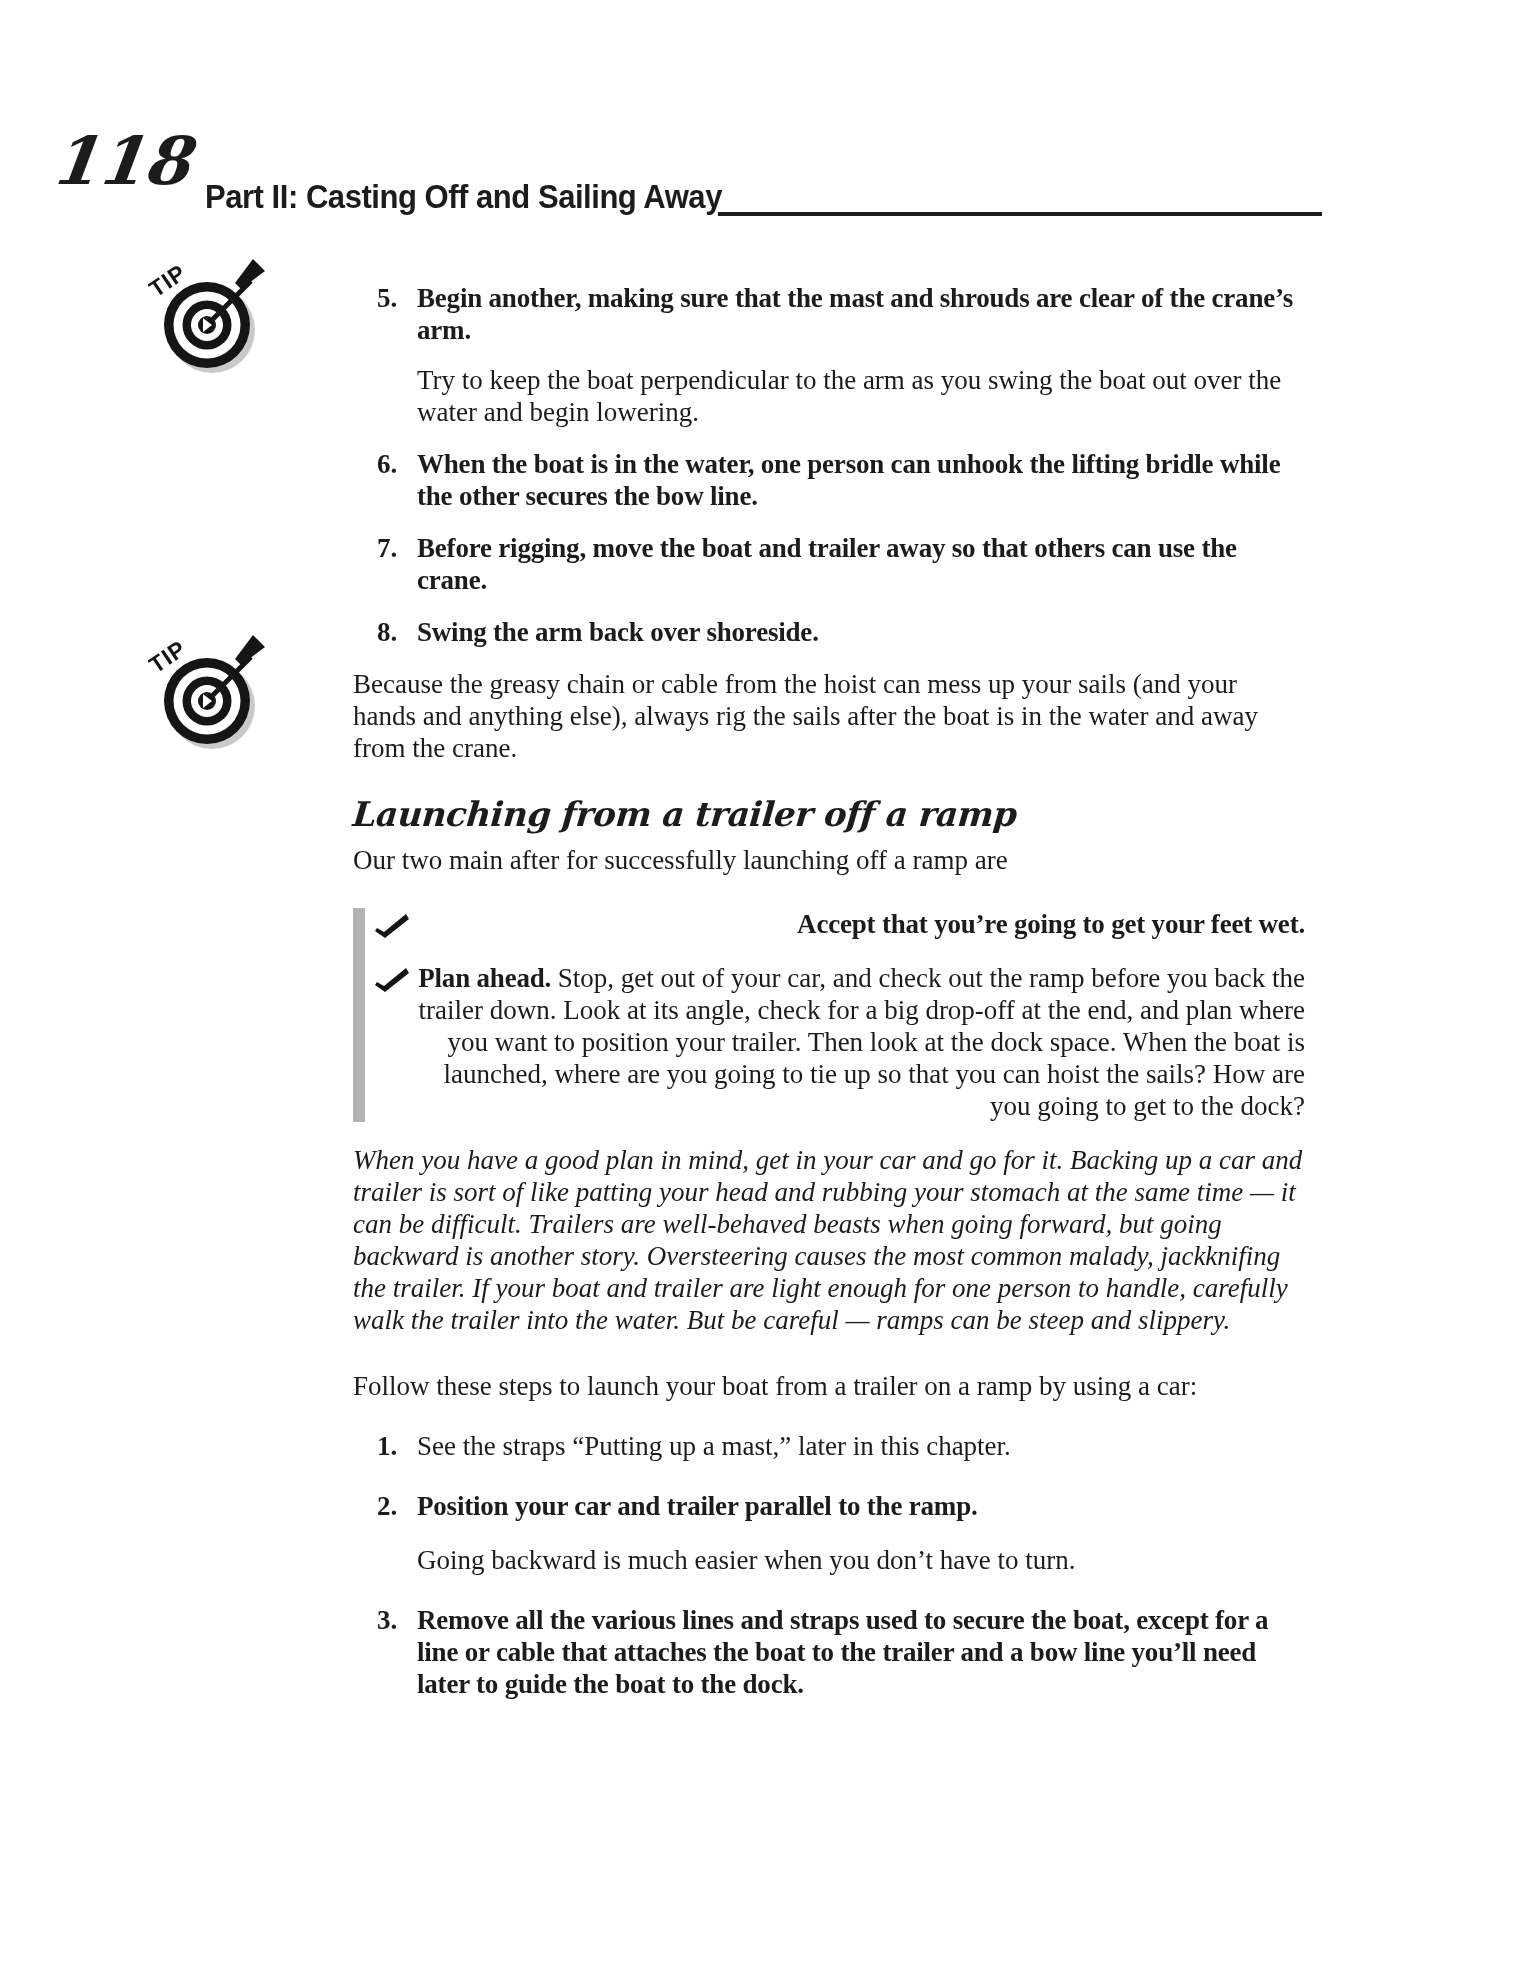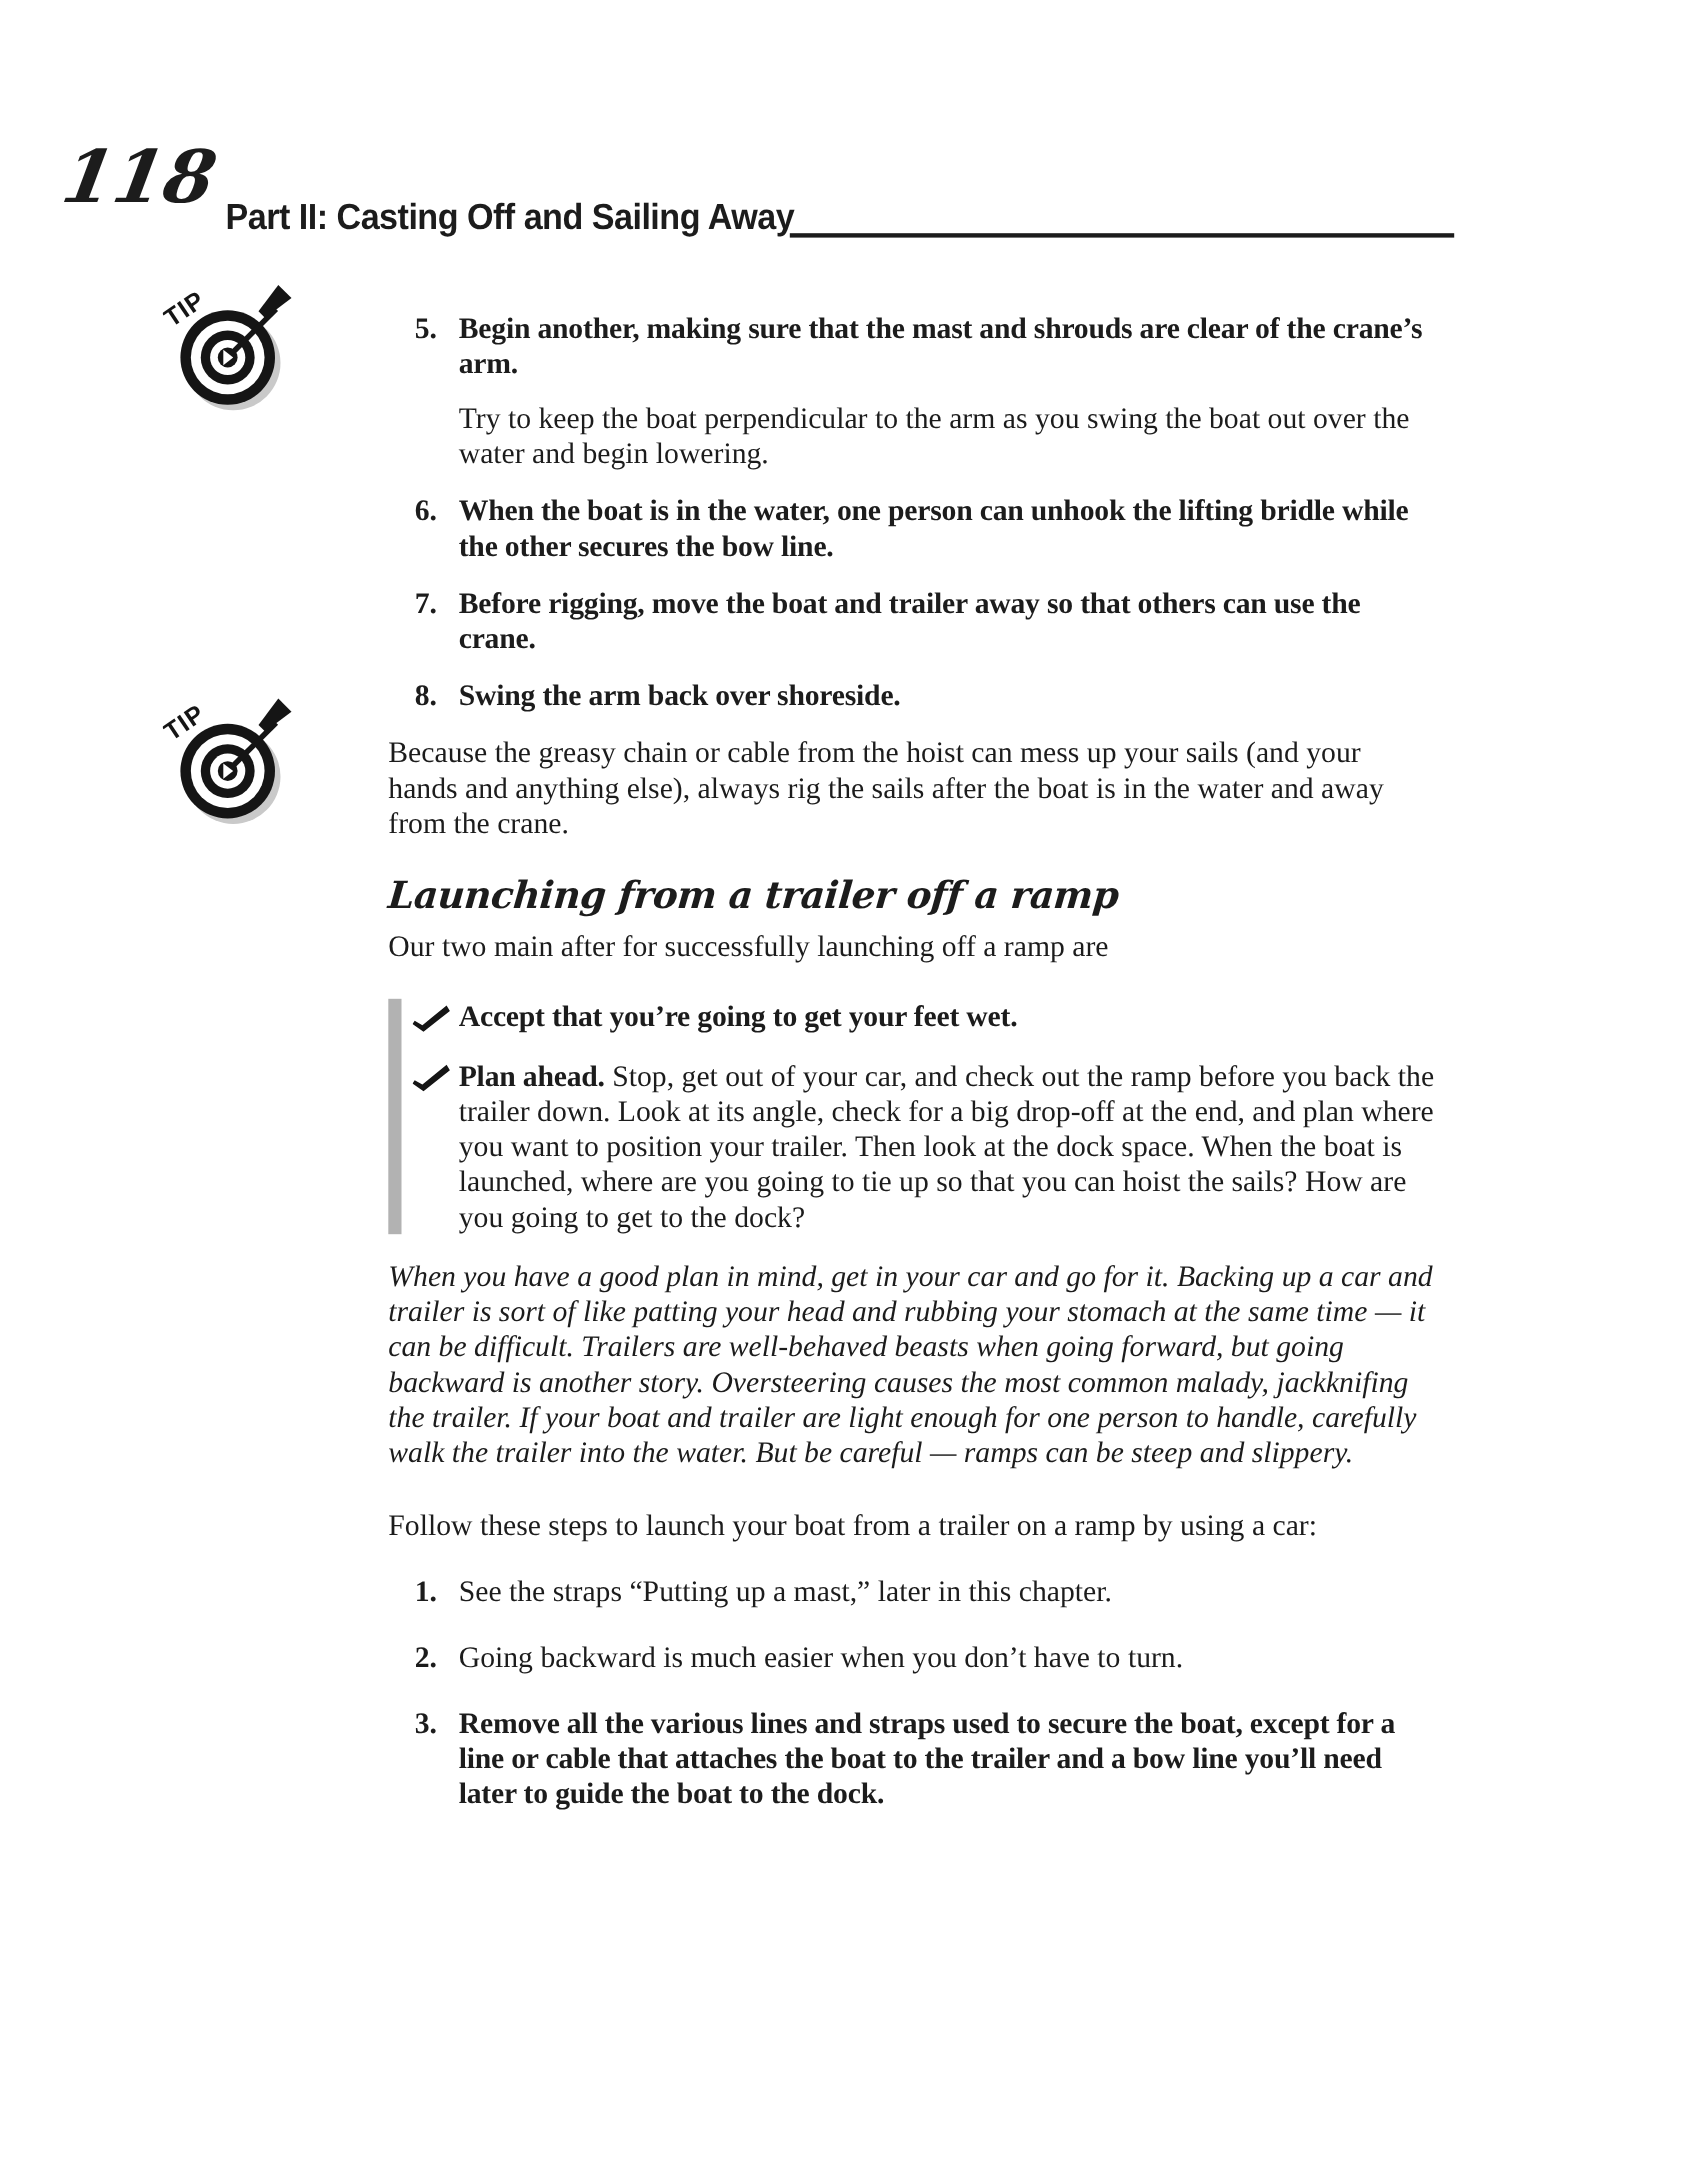--- a/index.html
+++ b/index.html
@@ -32,21 +32,21 @@
   .step-bold{font-weight:bold;letter-spacing:-0.2px;}
   .step-body{margin-top:18px;}
   .para{margin:0;}
   .tip-para{margin-top:20px;}
   .script-heading{
     margin:30px 0 0 0;font-family:"DejaVu Serif",serif;font-style:italic;font-weight:bold;
     font-size:34px;line-height:40px;transform:skewX(-5deg);transform-origin:left center;
     letter-spacing:-0.5px;
   }
   .intro{margin-top:10px;}
-  .bullets{margin-top:32px;border-left:12px solid #b2b2b2;padding-left:0;}
+  .bullets{margin-top:32px;border-left:12px solid #b2b2b2;padding-left:0;text-align:right;}
   .bullet{position:relative;padding-left:52px;margin-top:22px;min-height:32px;}
   .bullet.first{margin-top:0;}
   .check{position:absolute;left:10px;top:4px;width:36px;height:27px;}
   .b-bold{font-weight:bold;letter-spacing:-0.2px;}
   .para1{margin-top:22px;font-style:italic;}
   .para2{margin-top:34px;}
   .ramp .step{margin-top:28px;}
   .ramp .step-body{margin-top:22px;}
 </style>
 </head>
@@ -137,20 +137,21 @@
     <p class="para para2">Follow these steps to launch your boat from a trailer on a ramp by using a car:</p>
 
     <div class="ramp">
       <div class="step">
         <span class="step-num">1.</span>
         <div class="step-body">See the straps “Putting up a mast,” later in this chapter.</div>
       </div>
 
       <div class="step">
         <span class="step-num">2.</span>
+        <div class="step-bold">Position your car and trailer parallel to the ramp.</div>
         <div class="step-body">Going backward is much easier when you don’t have to turn.</div>
       </div>
 
       <div class="step">
         <span class="step-num">3.</span>
         <div class="step-bold">Remove all the various lines and straps used to secure the boat, except for a line or cable that attaches the boat to the trailer and a bow line you’ll need later to guide the boat to the dock.</div>
       </div>
     </div>
 
   </div>

